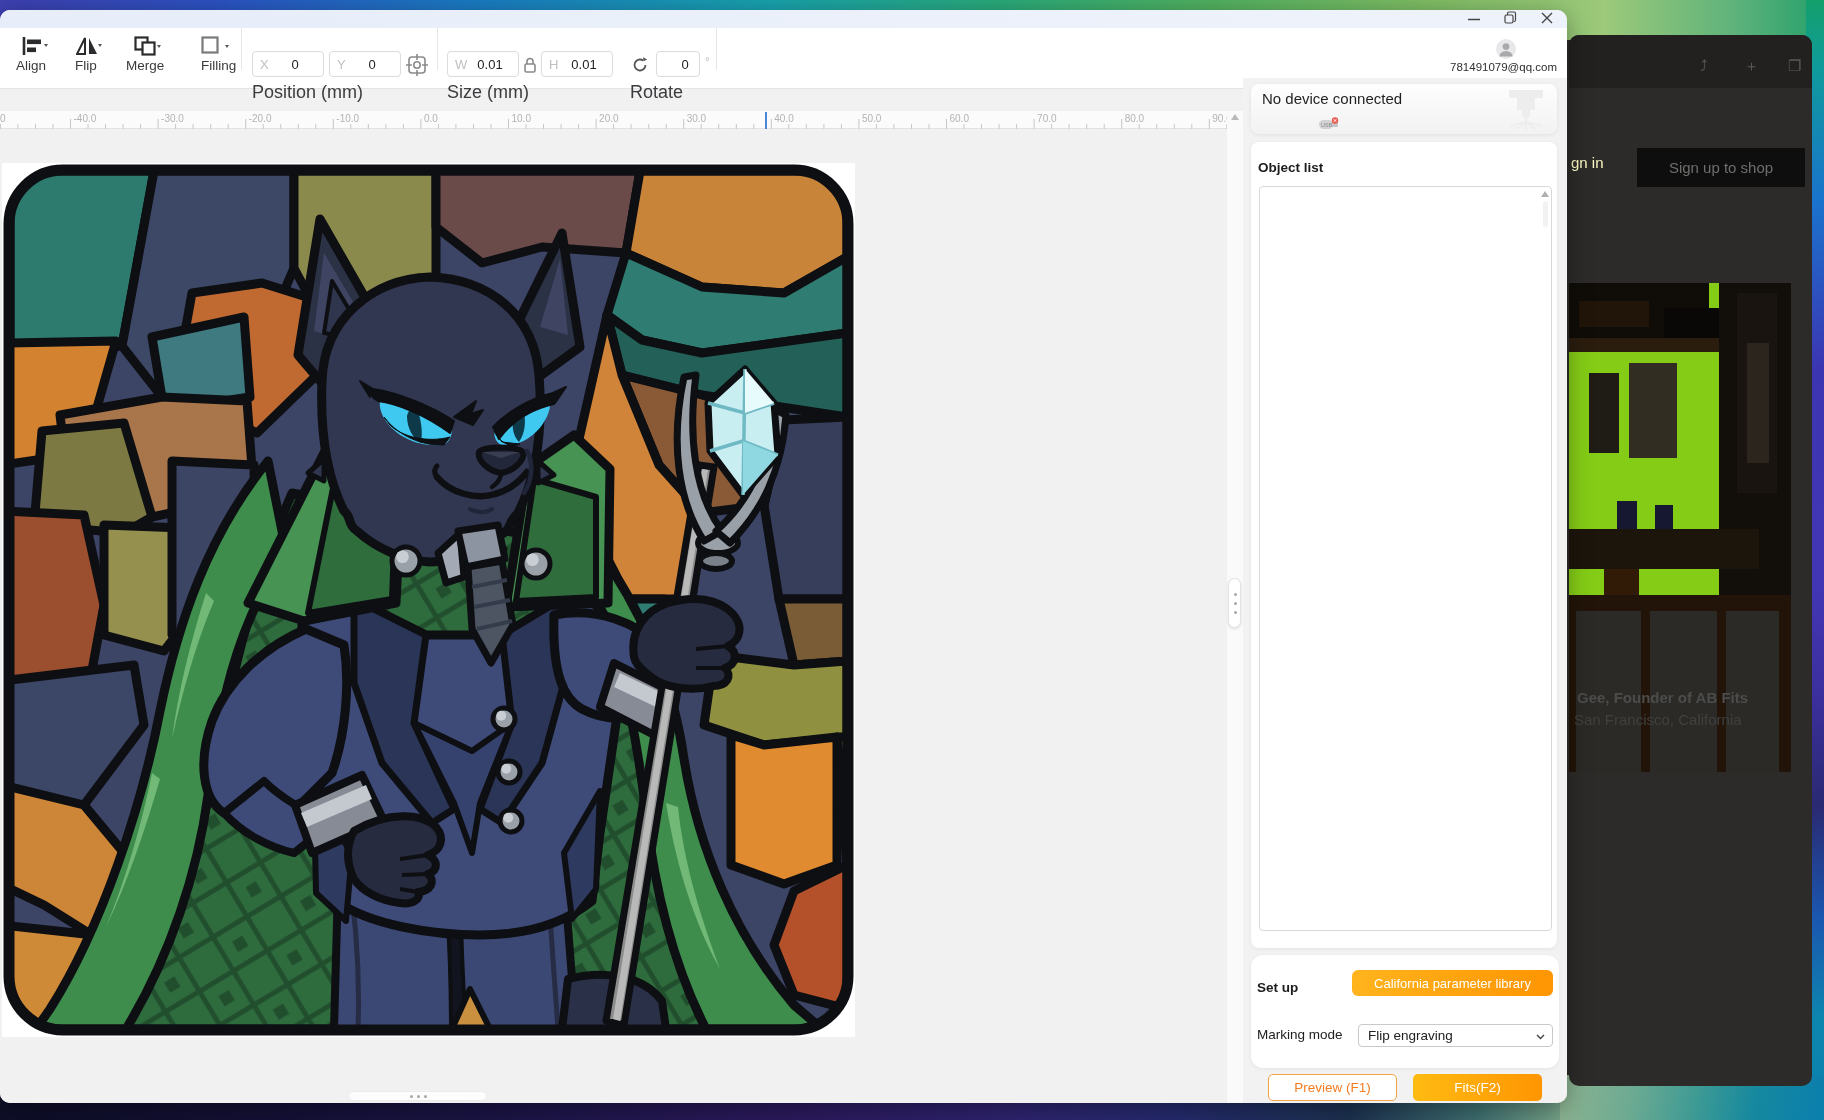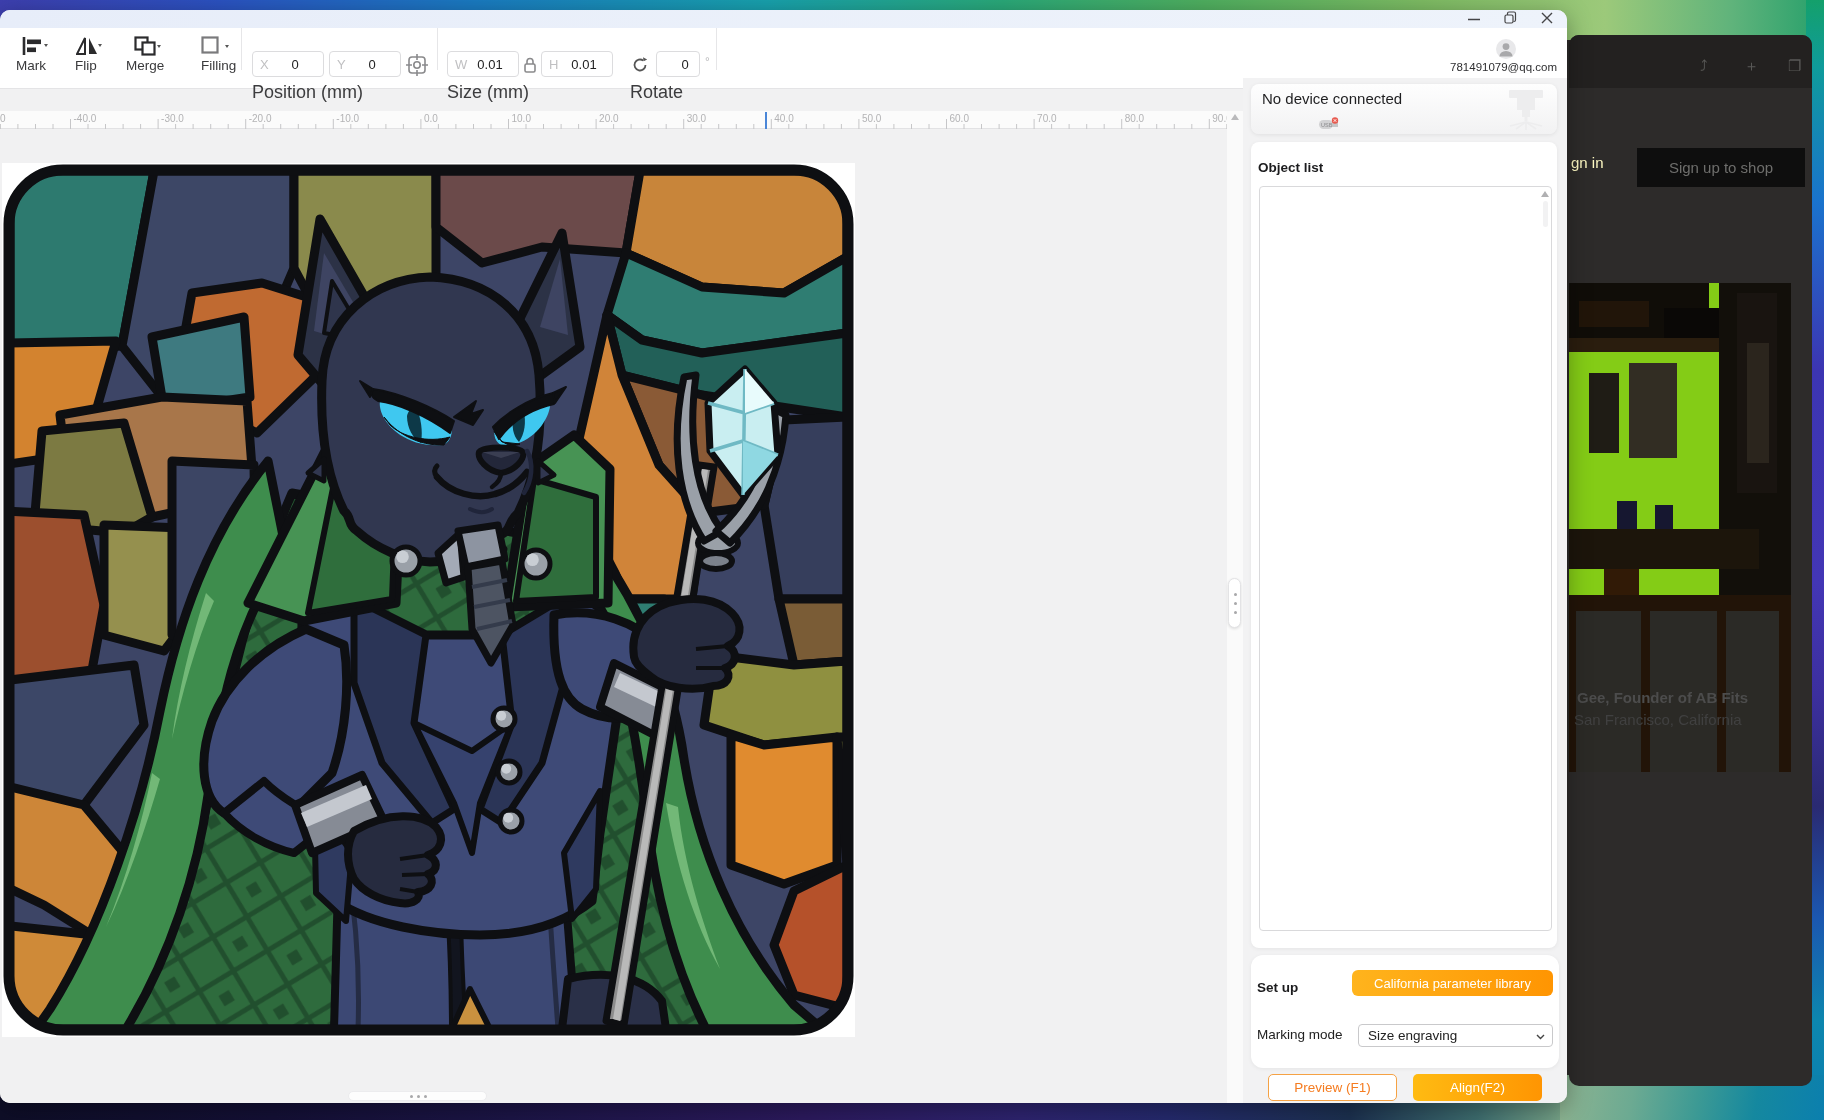--- a/index.html
+++ b/index.html
@@ -255,21 +255,21 @@
     <div class="abs" id="panelbg"></div>
 
     <div class="abs" id="tb-items" style="left:0;top:0;width:1567px;height:78px;">
 
       <svg class="abs" style="left:22px;top:27px" width="26" height="18" viewBox="0 0 26 18">
         <line x1="2" y1="0" x2="2" y2="18" stroke="#2b2b2d" stroke-width="2.6"></line>
         <rect x="5" y="2.5" width="14" height="4.6" fill="#2b2b2d"></rect>
         <rect x="5" y="10.5" width="9" height="4.6" fill="#2b2b2d"></rect>
         <path d="M22 7 l4 0 l-2 3 z" fill="#555"></path>
       </svg>
-      <div class="tb-cap" style="left:16px;top:48px;">Mark</div>
+      <div class="tb-cap" style="left:16px;top:48px;">Align</div>
 
       <svg class="abs" style="left:76px;top:26px" width="26" height="20" viewBox="0 0 26 20">
         <path d="M9 2 L9 18 L1 18 Z" fill="none" stroke="#2b2b2d" stroke-width="2"></path>
         <path d="M13 2 L13 18 L21 18 Z" fill="#2b2b2d"></path>
         <path d="M22 8 l4 0 l-2 3 z" fill="#555"></path>
       </svg>
       <div class="tb-cap" style="left:75px;top:48px;">Flip</div>
 
       <svg class="abs" style="left:134px;top:26px" width="28" height="20" viewBox="0 0 28 20">
         <rect x="1.5" y="1.5" width="12" height="12" fill="none" stroke="#2b2b2d" stroke-width="2.2"></rect>
@@ -468,21 +468,21 @@
       <div class="abs" id="objbox">
   <div style="position:absolute;right:2px;top:4px;width:0;height:0;border-left:4px solid transparent;border-right:4px solid transparent;border-bottom:6px solid #b0b0b2;"></div>
   <div style="position:absolute;right:3px;top:14px;width:5px;height:26px;background:#f2f2f3;border-radius:3px;"></div>
 </div>
     </div>
     <div class="abs card" id="card-set">
       <div style="position:absolute;left:6px;top:25px;font-size:13.5px;font-weight:bold;color:#1c1c1e;">Set up</div>
       <div class="abs" id="btn-sync">California parameter library</div>
       <div style="position:absolute;left:6px;top:72px;font-size:13.5px;color:#222;">Marking mode</div>
       <div class="abs" id="sel-mode">
-        <span style="position:absolute;left:9px;top:3px;">Size engraving</span>
+        <span style="position:absolute;left:9px;top:3px;">Flip engraving</span>
         <svg style="position:absolute;right:6px;top:6px;" width="11" height="11" viewBox="0 0 11 11">
           <path d="M2 4 L5.5 7.5 L9 4" stroke="#444" stroke-width="1.4" fill="none"></path>
         </svg>
       </div>
     </div>
     <div class="abs" id="btn-preview">Preview (F1)</div>
-    <div class="abs" id="btn-mark">Align(F2)</div>
+    <div class="abs" id="btn-mark">Fits(F2)</div>
   </div>
 
 </body></html>

